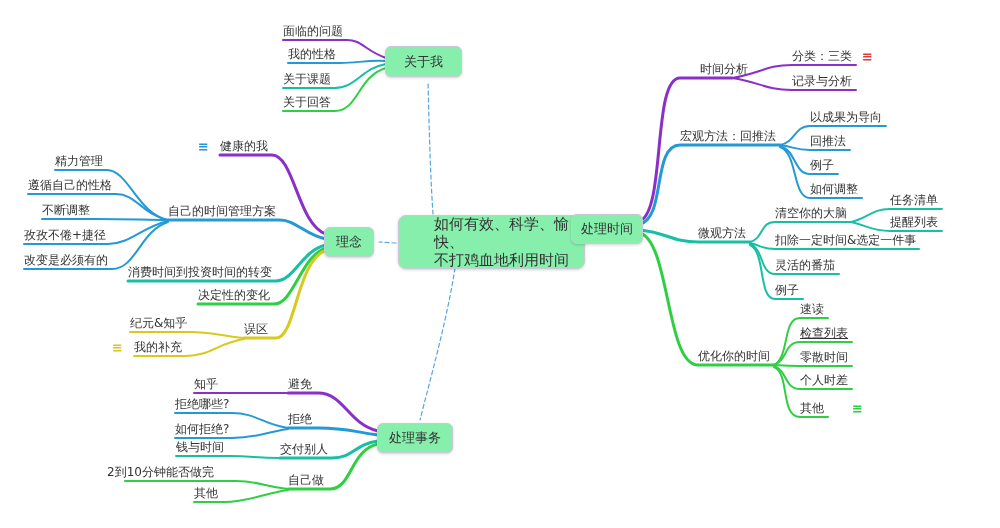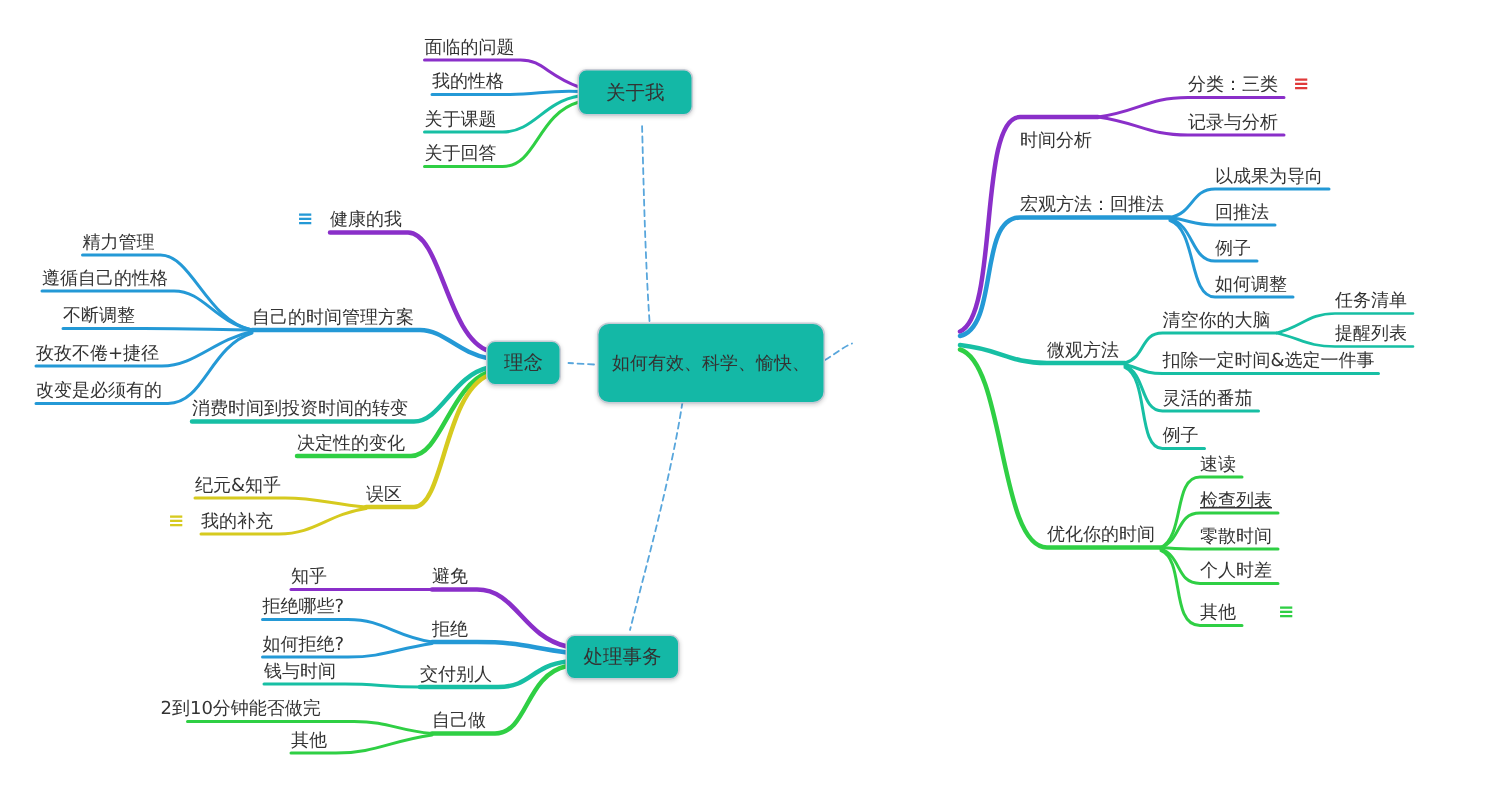--- a/index.html
+++ b/index.html
@@ -5,23 +5,23 @@
   html,body{margin:0;padding:0;background:#fff;}
   .stage{position:relative;width:1000px;height:528px;background:#ffffff;overflow:hidden;
          font-family:"DejaVu Sans","Liberation Sans",sans-serif;}
   svg.lines{position:absolute;left:0;top:0;}
   svg.lines path{fill:none;stroke-linecap:round;}
   .p{stroke:#8a2fc9;} .b{stroke:#2499d6;} .t{stroke:#17bfa4;} .g{stroke:#2fcf44;} .y{stroke:#d6ca1f;}
   .w1{stroke-width:3;} .w2{stroke-width:2;} .w3{stroke-width:1.8;}
   .dash{stroke:#58a6dc;stroke-width:1.2;stroke-dasharray:4 3;}
   .lbl{position:absolute;font-size:12px;line-height:14px;color:#333;white-space:nowrap;cursor:default;}
   .node{position:absolute;display:flex;align-items:center;justify-content:center;
-        background:#14b8a6;border:1px solid #c6cbd5;border-radius:6px;
+        background:#86efac;border:1px solid #c6cbd5;border-radius:6px;
         box-shadow:0 1px 3px rgba(0,0,0,.18);font-size:13px;color:#333;}
-  .central{font-size:12px;line-height:18px;border-radius:8px;}
+  .central{font-size:15px;line-height:18px;border-radius:8px;padding-left:35px;}
   .marker{position:absolute;font-size:13px;font-weight:bold;line-height:12px;cursor:pointer;}
 </style>
 </head>
 <body>
 
 <div class="stage">
 
   <svg class="lines" width="1000" height="528">
     <defs>
       <marker id="arr" viewBox="0 0 10 10" refX="8" refY="5" markerWidth="7" markerHeight="7" orient="auto">
@@ -92,28 +92,32 @@
       <path class="t w2" d="M280,458 C256,458 252,456 230,456 L176,456"></path>
       <path class="g w1" d="M378,444 C350,450 352,489 330,489 L288,489"></path>
       <path class="g w2" d="M288,489 C264,487 260,481 236,481 L125,481"></path>
       <path class="g w2" d="M288,490 C260,494 250,502 224,502 L194,502"></path>
     </g>
   </svg>
 
   <div class="node central" style="left:398px;top:215px;width:150px;height:52px;">
     <div>
       <div>如何有效、科学、愉快、</div>
+      <div>不打鸡血地利用时间</div>
     </div>
   </div>
 
   <div class="node" style="left:385px;top:46px;width:75px;height:29px;">
       <span>关于我</span>
     </div>
   <div class="node" style="left:324px;top:227px;width:48px;height:28px;">
       <span>理念</span>
+    </div>
+  <div class="node" style="left:571px;top:214px;width:70px;height:28px;">
+      <span>处理时间</span>
     </div>
   <div class="node" style="left:377px;top:423px;width:74px;height:28px;">
       <span>处理事务</span>
     </div>
 
   <div class="lbl" style="left:283px;top:24px;">面临的问题</div>
   <div class="lbl" style="left:288px;top:47px;">我的性格</div>
   <div class="lbl" style="left:283px;top:72px;">关于课题</div>
   <div class="lbl" style="left:283px;top:95px;text-align:right;">关于回答</div>
 
@@ -125,21 +129,21 @@
   <div class="lbl" style="left:42px;top:203px;">不断调整</div>
   <div class="lbl" style="left:24px;top:228px;">孜孜不倦+捷径</div>
   <div class="lbl" style="left:24px;top:253px;">改变是必须有的</div>
   <div class="lbl" style="left:128px;top:265px;">消费时间到投资时间的转变</div>
   <div class="lbl" style="left:198px;top:288px;">决定性的变化</div>
   <div class="lbl" style="left:244px;top:322px;">误区</div>
   <div class="lbl" style="left:130px;top:316px;">纪元&amp;知乎</div>
   <span class="marker" style="left:112px;top:342px;color:#d6ca1f;">≡</span>
   <div class="lbl" style="left:134px;top:340px;">我的补充</div>
 
-  <div class="lbl" style="left:680px;top:62px;margin-top:24px;">时间分析</div>
+  <div class="lbl" style="left:700px;top:62px;">时间分析</div>
   <div class="lbl" style="left:792px;top:49px;">分类：三类</div>
   <span class="marker" style="left:862px;top:51px;color:#e03a3a;">≡</span>
   <div class="lbl" style="left:792px;top:74px;">记录与分析</div>
 
   <div class="lbl" style="left:680px;top:129px;">宏观方法：回推法</div>
   <div class="lbl" style="left:810px;top:110px;">以成果为导向</div>
   <div class="lbl" style="left:810px;top:134px;">回推法</div>
   <div class="lbl" style="left:810px;top:158px;">例子</div>
   <div class="lbl" style="left:810px;top:182px;">如何调整</div>
 

